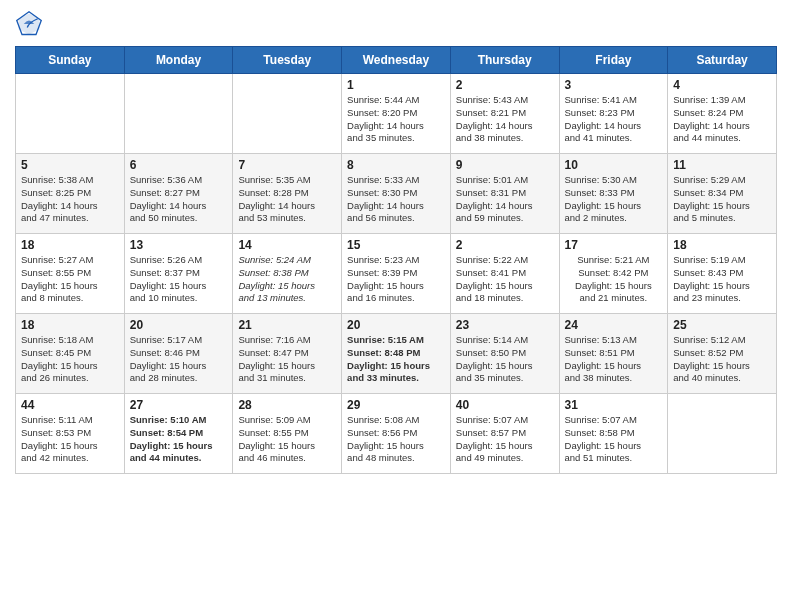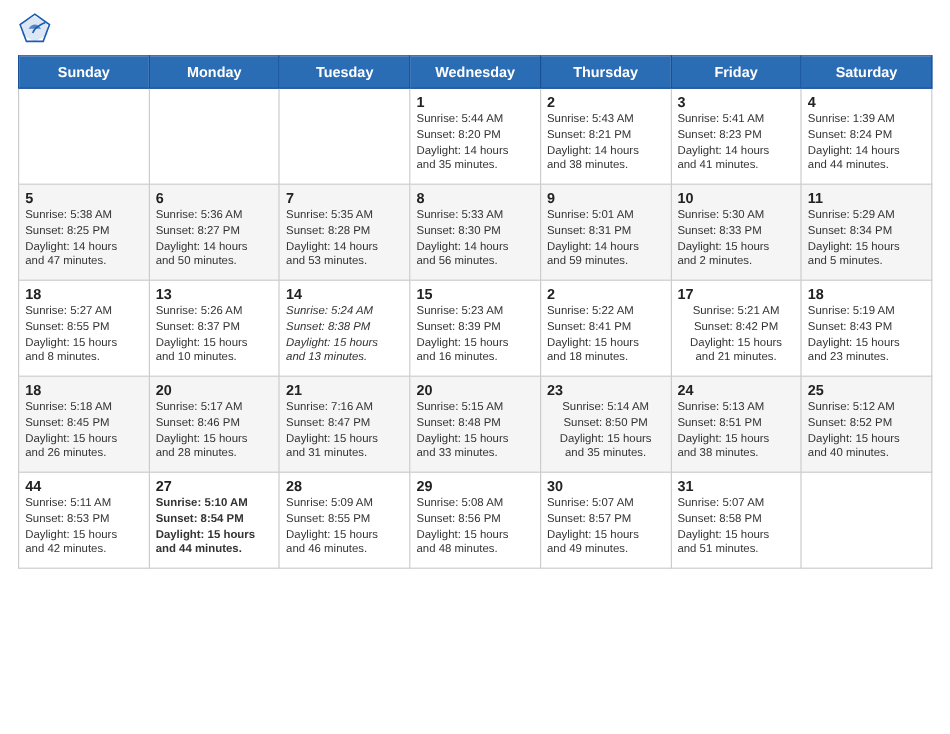--- a/index.html
+++ b/index.html
@@ -282,28 +282,28 @@
           </td>
           <td>
             <div class="day-number">21</div>
             <div class="day-info" style="white-space: pre-line;">Sunrise: 7:16 AM
 Sunset: 8:47 PM
 Daylight: 15 hours
 and 31 minutes.</div>
           </td>
           <td>
             <div class="day-number">20</div>
-            <div class="day-info" style="white-space: pre-line;">Sunrise: 5:15 AM
+            <div class="day-info" style="white-space: pre-line; font-weight: bold;">Sunrise: 5:15 AM
 Sunset: 8:48 PM
 Daylight: 15 hours
 and 33 minutes.</div>
           </td>
           <td>
             <div class="day-number">23</div>
-            <div class="day-info" style="white-space: pre-line; text-align: center;">Sunrise: 5:14 AM
+            <div class="day-info" style="white-space: pre-line;">Sunrise: 5:14 AM
 Sunset: 8:50 PM
 Daylight: 15 hours
 and 35 minutes.</div>
           </td>
           <td>
             <div class="day-number">24</div>
             <div class="day-info" style="white-space: pre-line;">Sunrise: 5:13 AM
 Sunset: 8:51 PM
 Daylight: 15 hours
 and 38 minutes.</div>
@@ -339,21 +339,21 @@
 and 46 minutes.</div>
           </td>
           <td>
             <div class="day-number">29</div>
             <div class="day-info" style="white-space: pre-line;">Sunrise: 5:08 AM
 Sunset: 8:56 PM
 Daylight: 15 hours
 and 48 minutes.</div>
           </td>
           <td>
-            <div class="day-number">30</div>
+            <div class="day-number">40</div>
             <div class="day-info" style="white-space: pre-line;">Sunrise: 5:07 AM
 Sunset: 8:57 PM
 Daylight: 15 hours
 and 49 minutes.</div>
           </td>
           <td>
             <div class="day-number">31</div>
             <div class="day-info" style="white-space: pre-line;">Sunrise: 5:07 AM
 Sunset: 8:58 PM
 Daylight: 15 hours

